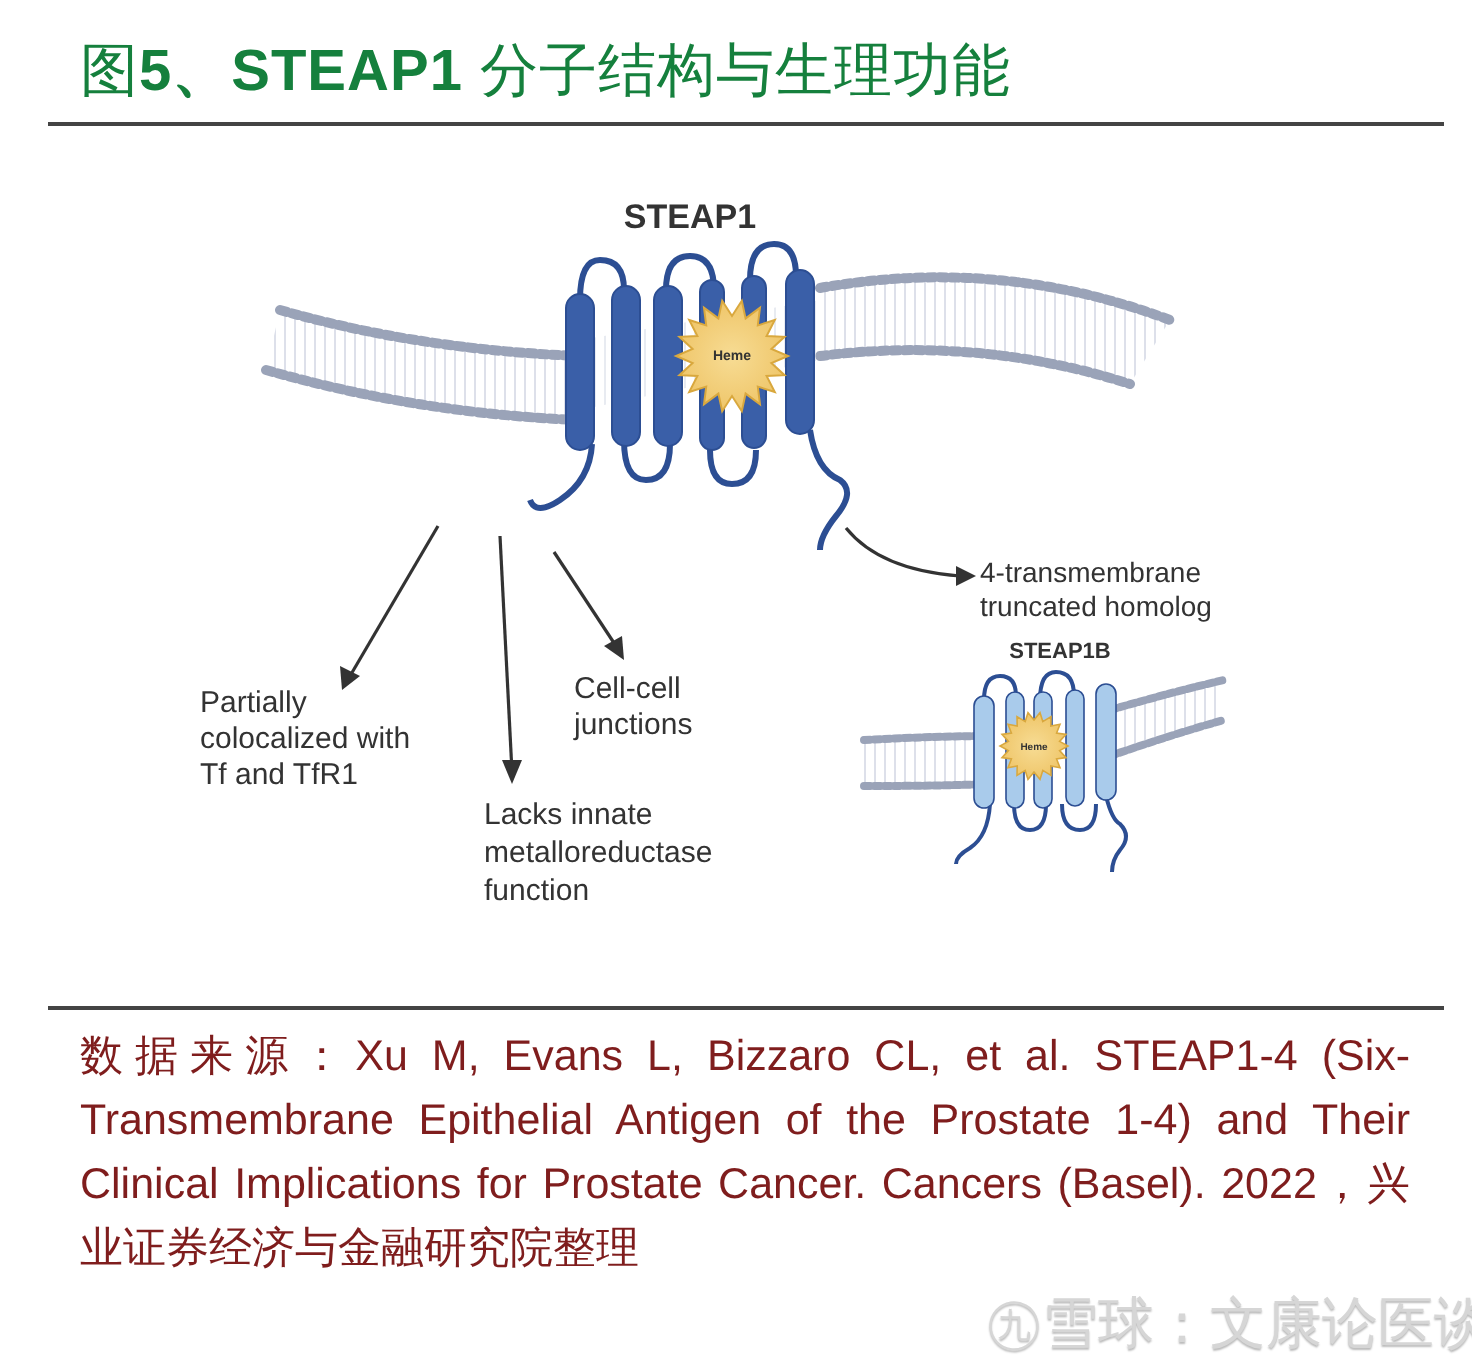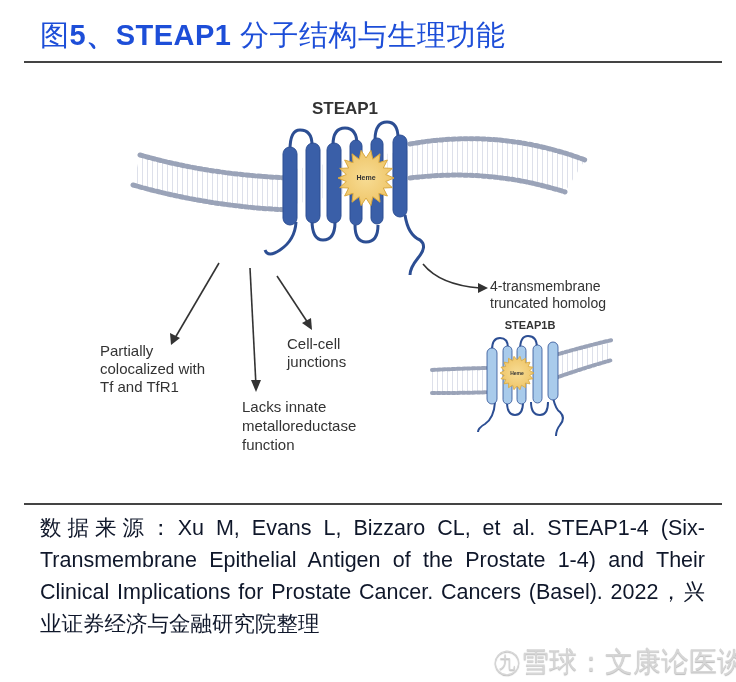--- a/index.html
+++ b/index.html
@@ -1,22 +1,22 @@
 <!DOCTYPE html>
 <html><head>
 <meta charset="utf-8">
 <style>
   html, body { margin:0; padding:0; background:#ffffff; }
   body { width:736px; height:682px; position:relative; overflow:hidden; font-family:"Liberation Sans", sans-serif; color:#111; }
-  .title { position:absolute; left:40px; top:16px; font-size:29px; color:#1d4ed8; white-space:nowrap; letter-spacing:0.5px; }
+  .title { position:absolute; left:40px; top:16px; font-size:29px; color:#15803d; white-space:nowrap; letter-spacing:0.5px; }
   .title b { font-weight:bold; }
   .rule-top { position:absolute; left:24px; top:61px; width:698px; height:2px; background:#444; }
   .rule-bottom { position:absolute; left:24px; top:503px; width:698px; height:2px; background:#444; }
   .fig { position:absolute; left:0; top:64px; width:736px; height:438px; }
-  .source { position:absolute; left:40px; top:512px; width:665px; font-size:21.5px; line-height:32px; color:#0f172a; text-align:justify; text-align-last:left; }
+  .source { position:absolute; left:40px; top:512px; width:665px; font-size:21.5px; line-height:32px; color:#7f1d1d; text-align:justify; text-align-last:left; }
   .watermark { position:absolute; left:493px; top:643px; font-size:28px; color:#d6d6d6; white-space:nowrap; text-shadow:0 1px 1px #bbb; }
   .lbl { font-family:"Liberation Sans", sans-serif; fill:#333; }
 </style>
 </head>
 <body>
 
 <div class="title"><span>图</span><b>5、STEAP1</b><span> 分子结构与生理功能</span></div>
 <div class="rule-top"></div>
 
 <svg class="fig" viewBox="0 64 736 438" width="736" height="438">

